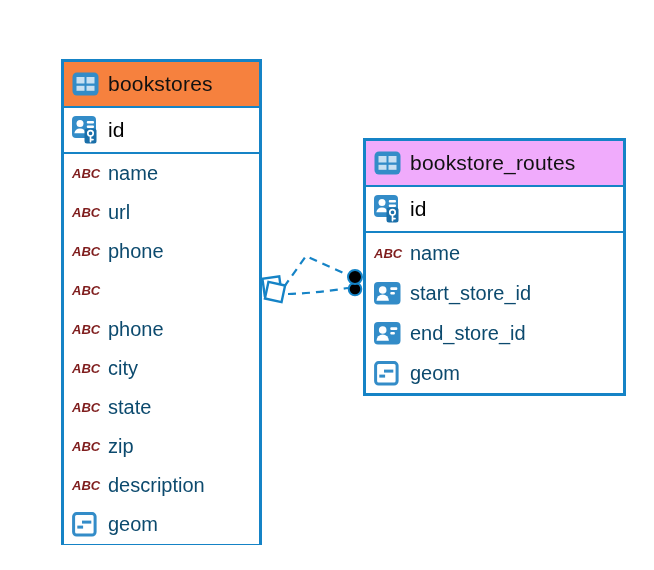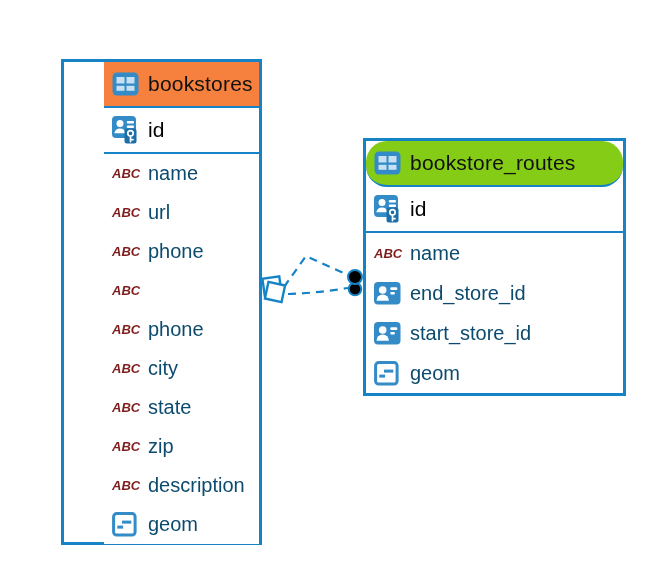--- a/index.html
+++ b/index.html
@@ -17,21 +17,21 @@
     height: 570px;
     background: #ffffff;
   }
   .table-card {
     position: absolute;
     background: #ffffff;
     border: 3px solid #1583C6;
     box-sizing: border-box;
     z-index: 2;
   }
-  #table-0 { left: 61px; top: 59px;  width: 201px; height: 486px; padding-left: 40px; }
+  #table-0 { left: 61px; top: 59px;  width: 201px; height: 486px; }
   #table-1 { left: 363px; top: 138px; width: 263px; height: 258px; }
 
   .table-header {
     height: 44px;
     display: flex;
     align-items: center;
     padding-left: 8px;
     border-bottom: 2px solid #1583C6;
     box-sizing: content-box;
   }
@@ -189,21 +189,21 @@
               <rect x="10" y="8.6" width="9.3" height="3" fill="#338CC8"></rect>
               <rect x="5.3" y="13.6" width="5.8" height="3" fill="#338CC8"></rect>
             </svg>
           </span>
           <span class="field-label">geom</span>
         </div>
       </div>
   </div>
 
   <div class="table-card" id="table-1">
-    <div class="table-header" style="background: #84cc16; border-radius: 21px;">
+    <div class="table-header" style="background: #f0abfc;">
       <span class="icon">
           <svg width="27" height="24" viewBox="0 0 27 24">
             <rect x="0.5" y="0.5" width="26" height="23" rx="4.5" fill="#338CC8"></rect>
             <rect x="4.5" y="5" width="8" height="6.5" fill="#C7E0F2"></rect>
             <rect x="14.5" y="5" width="8" height="6.5" fill="#C7E0F2"></rect>
             <rect x="4.5" y="13.8" width="8" height="5" fill="#C7E0F2"></rect>
             <rect x="14.5" y="13.8" width="8" height="5" fill="#C7E0F2"></rect>
           </svg>
         </span>
       <span class="table-title">bookstore_routes</span>
@@ -233,33 +233,33 @@
         <div class="field-row">
           <span class="icon">
             <svg width="27" height="23" viewBox="0 0 27 23">
               <rect x="0" y="0" width="26.5" height="22.5" rx="4" fill="#338CC8"></rect>
               <circle cx="8.7" cy="8" r="3.8" fill="#fff"></circle>
               <path d="M2.5 18.7 a6.2 6.2 0 0 1 12.4 0 z" fill="#fff"></path>
               <rect x="16.3" y="5.3" width="7" height="2.6" rx="1" fill="#fff"></rect>
               <rect x="16.3" y="10" width="4.6" height="2.6" rx="1" fill="#fff"></rect>
             </svg>
           </span>
-          <span class="field-label">end_store_id</span>
+          <span class="field-label">start_store_id</span>
         </div>
         <div class="field-row">
           <span class="icon">
             <svg width="27" height="23" viewBox="0 0 27 23">
               <rect x="0" y="0" width="26.5" height="22.5" rx="4" fill="#338CC8"></rect>
               <circle cx="8.7" cy="8" r="3.8" fill="#fff"></circle>
               <path d="M2.5 18.7 a6.2 6.2 0 0 1 12.4 0 z" fill="#fff"></path>
               <rect x="16.3" y="5.3" width="7" height="2.6" rx="1" fill="#fff"></rect>
               <rect x="16.3" y="10" width="4.6" height="2.6" rx="1" fill="#fff"></rect>
             </svg>
           </span>
-          <span class="field-label">start_store_id</span>
+          <span class="field-label">end_store_id</span>
         </div>
         <div class="field-row">
           <span class="icon">
             <svg width="25" height="25" viewBox="0 0 25 25">
               <rect x="1.6" y="1.6" width="21.5" height="21.5" rx="3" fill="#fff" stroke="#338CC8" stroke-width="3"></rect>
               <rect x="10" y="8.6" width="9.3" height="3" fill="#338CC8"></rect>
               <rect x="5.3" y="13.6" width="5.8" height="3" fill="#338CC8"></rect>
             </svg>
           </span>
           <span class="field-label">geom</span>

